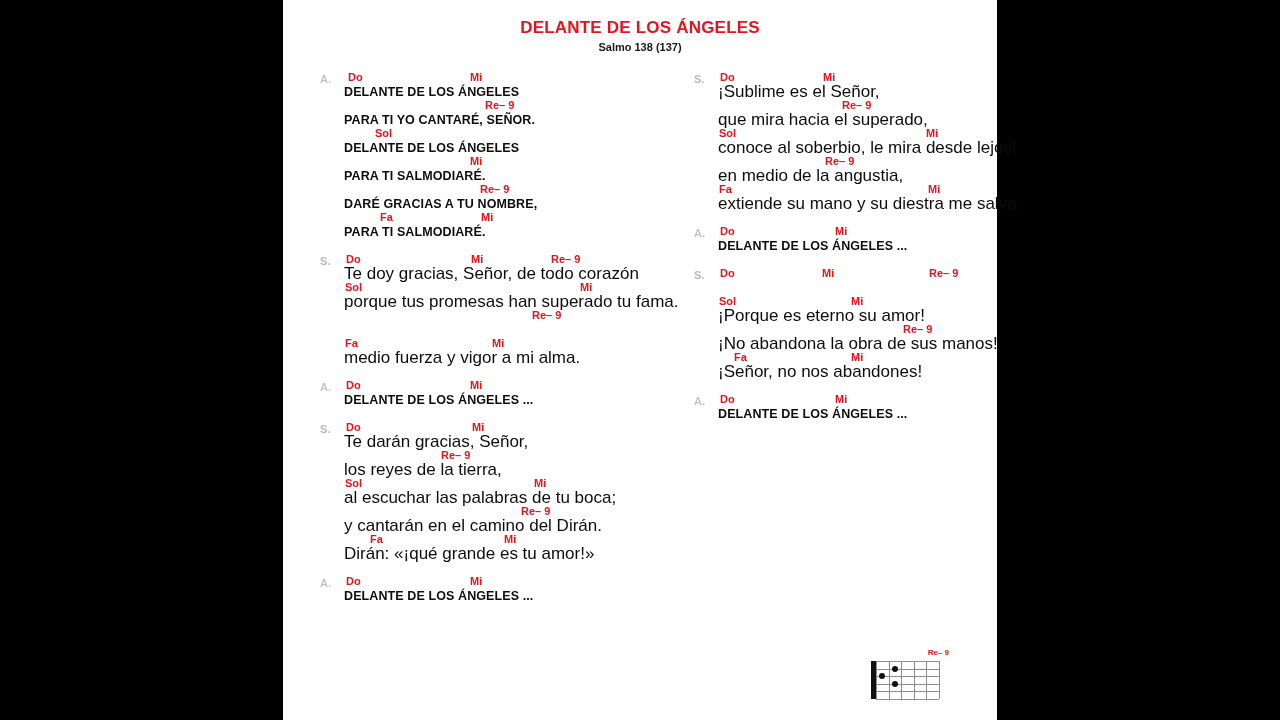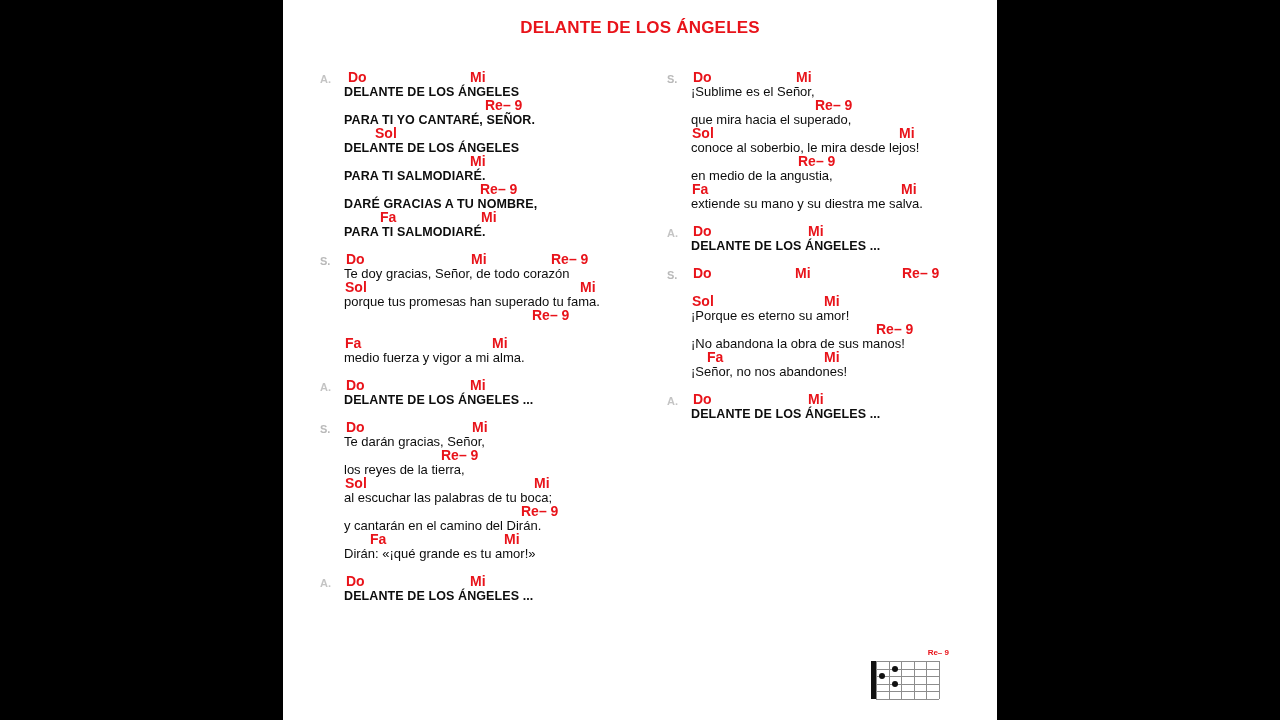--- a/index.html
+++ b/index.html
@@ -80,29 +80,29 @@
     height: 28px;
   }
   .chordrow {
     position: relative;
     height: 12px;
   }
   .chord {
     position: absolute;
     top: 0;
     color: #e8131a;
-    font-size: 14px;
+    font-size: 11px;
     font-weight: bold;
     line-height: 11px;
     white-space: pre;
   }
   .lyric {
     position: relative;
     color: #0d0d0d;
-    font-size: 13px;
+    font-size: 17px;
     line-height: 16px;
     white-space: pre;
   }
   .refrain .lyric {
     font-weight: bold;
     font-size: 12.5px;
     letter-spacing: 0.1px;
   }
   .refrain .stanza-marker { color: #c4c4c4; }
 
@@ -168,20 +168,21 @@
   }
 </style>
 </head>
 <body>
 
 <div class="screen">
   <div class="page">
 
     <div class="title-block">
       <div class="song-title">DELANTE DE LOS ÁNGELES</div>
+      <div class="song-subtitle">Salmo 138 (137)</div>
     </div>
 
     <div class="columns">
       <div class="column col-left" id="col0">
           <div class="stanza refrain">
             <div class="stanza-marker">A.</div>
             <div class="lines">
               <div class="line">
                 <div class="chordrow">
                   <span class="chord" style="left: 4px;">Do</span>

